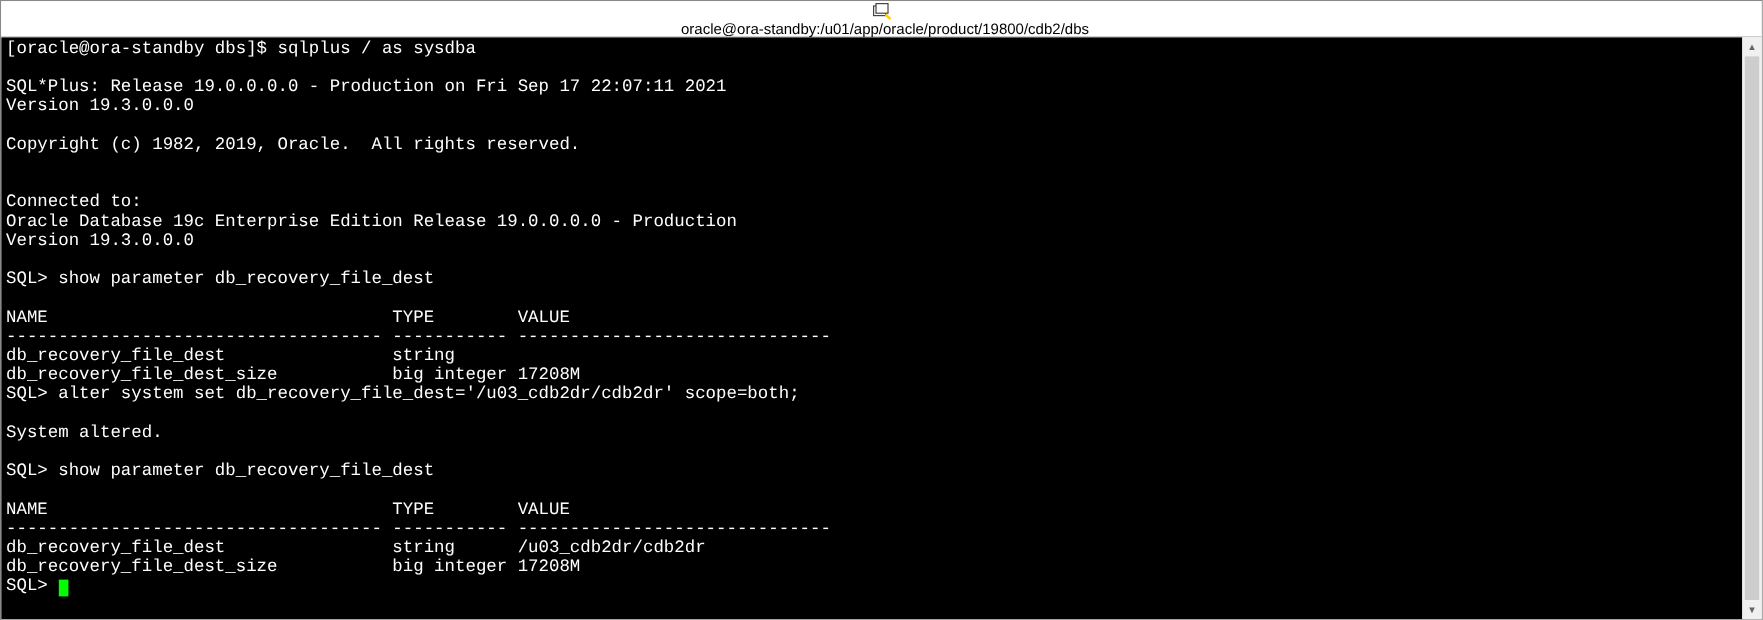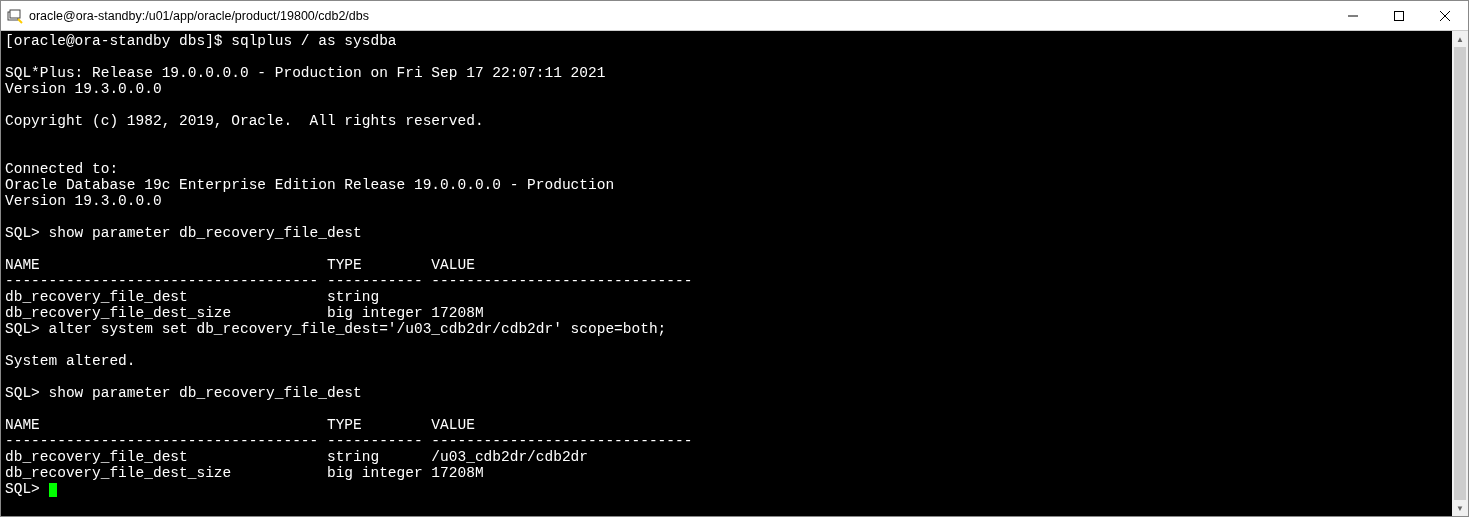--- a/index.html
+++ b/index.html
@@ -21,20 +21,21 @@
       flex-direction: column;
     }
     .titlebar {
       height: 30px;
       background: #ffffff;
       display: flex;
       align-items: center;
       padding-left: 6px;
       border-bottom: 1px solid #ccc;
       flex-shrink: 0;
+      flex-direction: column;
     }
     .titlebar-icon {
       width: 16px;
       height: 16px;
       margin-right: 6px;
       display: flex;
       align-items: center;
       justify-content: center;
     }
     .titlebar-title {

